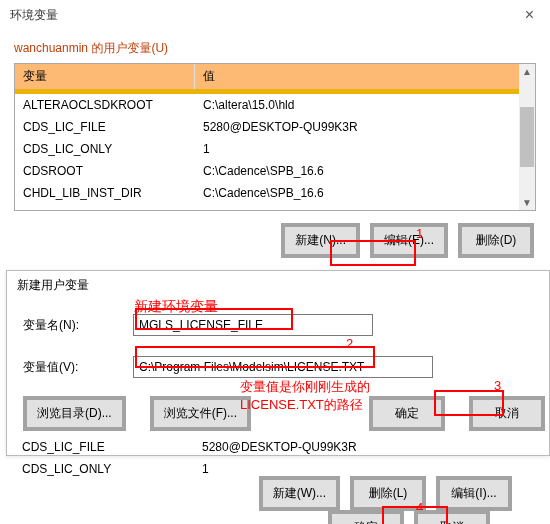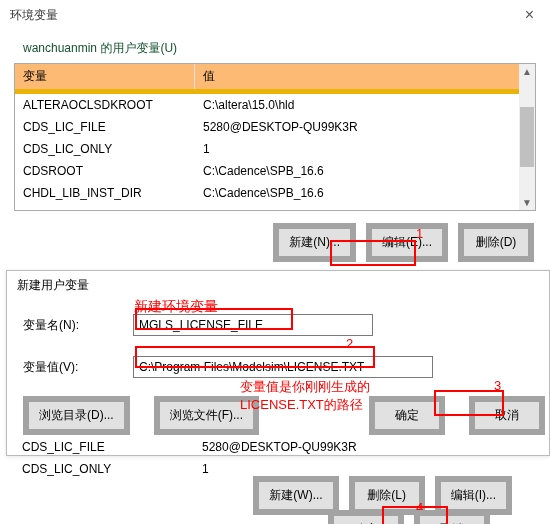--- a/index.html
+++ b/index.html
@@ -1,33 +1,33 @@
 <!DOCTYPE html>
 <html><head>
 <meta charset="utf-8">
 <style>
 * { box-sizing: border-box; margin: 0; padding: 0; font-family: "Microsoft YaHei", "Segoe UI", sans-serif; font-size: 12px; }
 body { background: #fff; width: 550px; height: 524px; position: relative; overflow: hidden; }
 .titlebar { display: flex; align-items: center; justify-content: space-between; padding: 6px 10px; color: #333; }
 .titlebar .close { font-size: 16px; color: #555; padding: 0 6px; }
-.section-label { padding: 10px 14px 6px; color: #14532d; margin-left: 9px; }
+.section-label { padding: 10px 14px 6px; color: #c2410c; }
 .table-box { margin: 0 14px; border: 1px solid #aaa; background: #fff; height: 148px; overflow: hidden; position: relative; }
 .table-header { display: flex; background: #fdba74; border-bottom: 5px solid #eab308; }
 .table-header .col { padding: 4px 8px; border-right: 1px solid #e0e0e0; }
 .col-name { width: 180px; }
 .col-val { flex: 1; }
 .table-row { display: flex; padding: 2px 0; }
 .table-row .cell { padding: 2px 8px; white-space: nowrap; overflow: hidden; }
 .table-row .cell-name { width: 180px; }
 .table-row .cell-val { flex: 1; }
 .scrollbar { position: absolute; right: 0; top: 0; bottom: 0; width: 16px; background: #f0f0f0; display: flex; flex-direction: column; justify-content: space-between; align-items: center; }
 .scrollbar .arrow { font-size: 10px; color: #666; padding: 2px; }
 .scrollbar .thumb { background: #c0c0c0; width: 14px; height: 60px; }
 .btn-row { display: flex; justify-content: flex-end; gap: 10px; padding: 12px 16px 8px; }
-.btn { min-width: 76px; padding: 5px 10px; background: #e1e1e1; border: 6px solid #a3a3a3; text-align: center; cursor: pointer; }
+.btn { min-width: 76px; padding: 5px 10px; background: #e1e1e1; border: 4px solid #a3a3a3; text-align: center; cursor: pointer; }
 .annot-red { position: absolute; color: #ff0000; font-size: 13px; pointer-events: none; }
 .annot-box { position: absolute; border: 2px solid #ff0000; pointer-events: none; }
 .inner-dialog { position: absolute; left: 6px; top: 270px; right: 0; height: 186px; border: 1px solid #bbb; background: #fff; box-shadow: 0 1px 4px rgba(0,0,0,0.1); }
 .inner-dialog .dlg-title { padding: 6px 10px; }
 .inner-dialog .form-row { display: flex; align-items: center; padding: 6px 16px; }
 .inner-dialog .form-label { width: 110px; }
 .inner-dialog .form-input { flex: 1; max-width: 240px; padding: 3px 5px; border: 1px solid #7a7a7a; background: #fff; }
 .inner-dialog .form-input.long { max-width: 300px; }
 .inner-dialog .btn-row { padding: 12px 14px; gap: 12px; }
 .bottom-btn-row { position: absolute; left: 0; right: 0; bottom: 6px; display: flex; justify-content: flex-end; gap: 10px; padding-right: 20px; }

